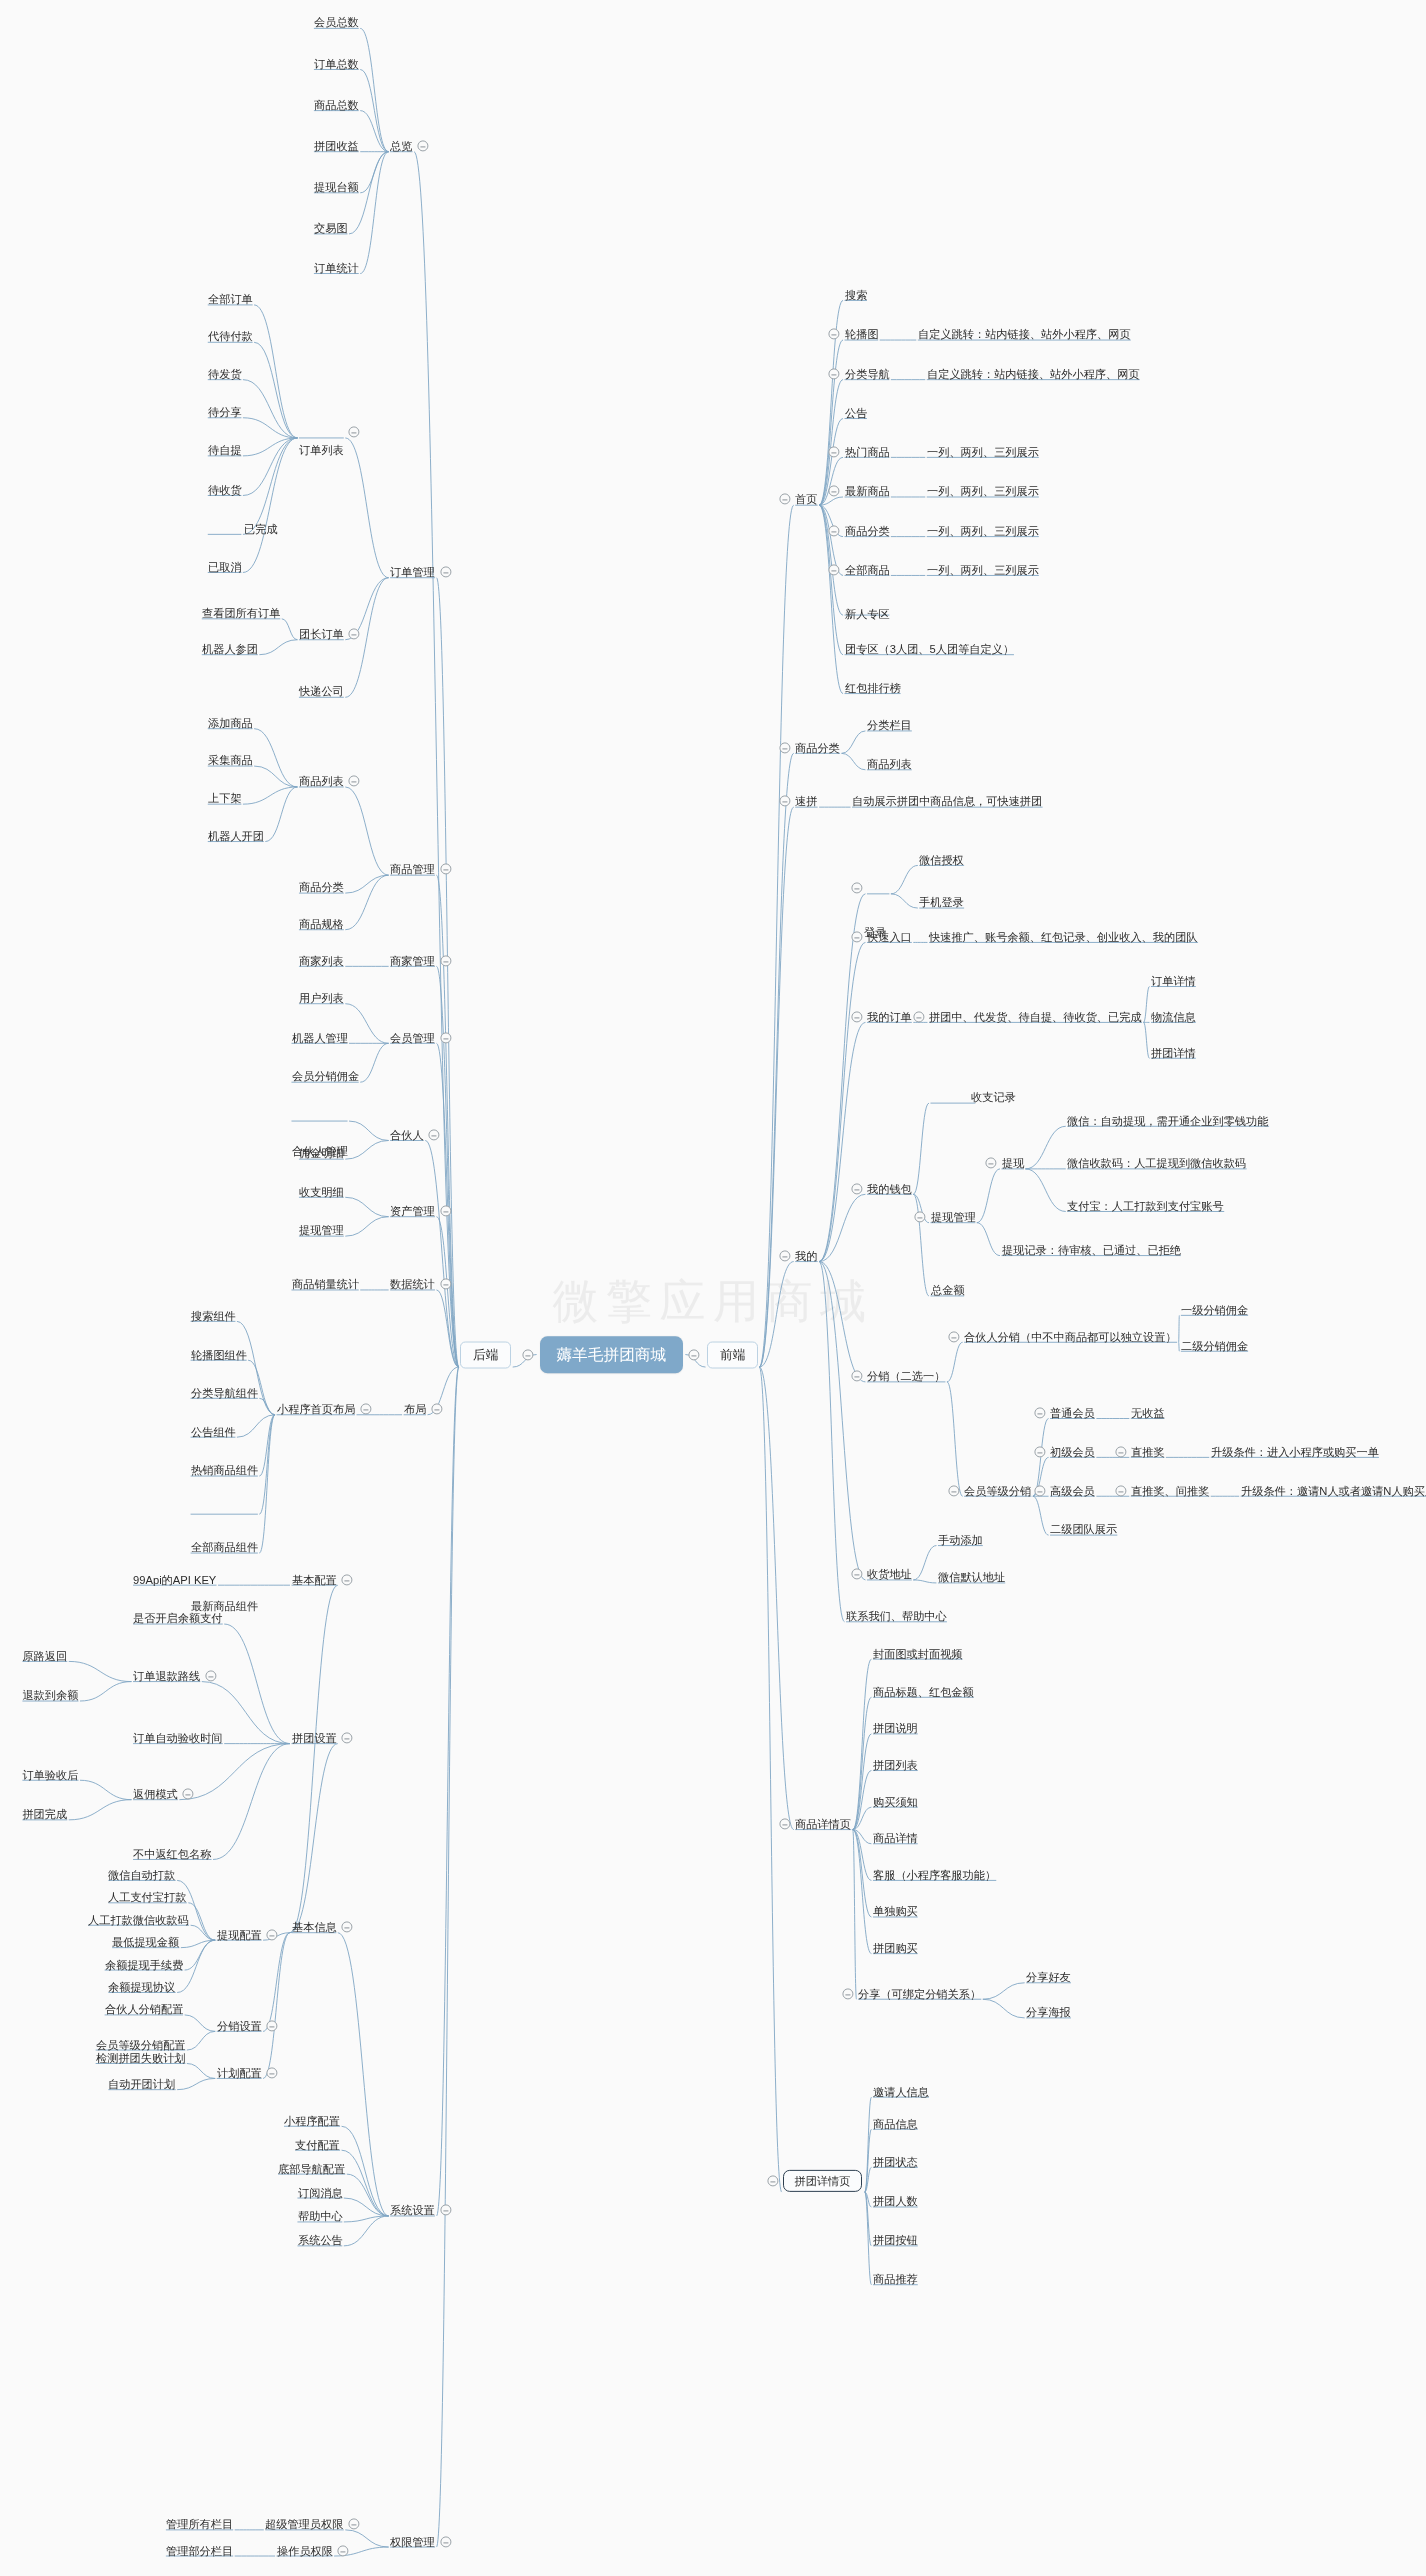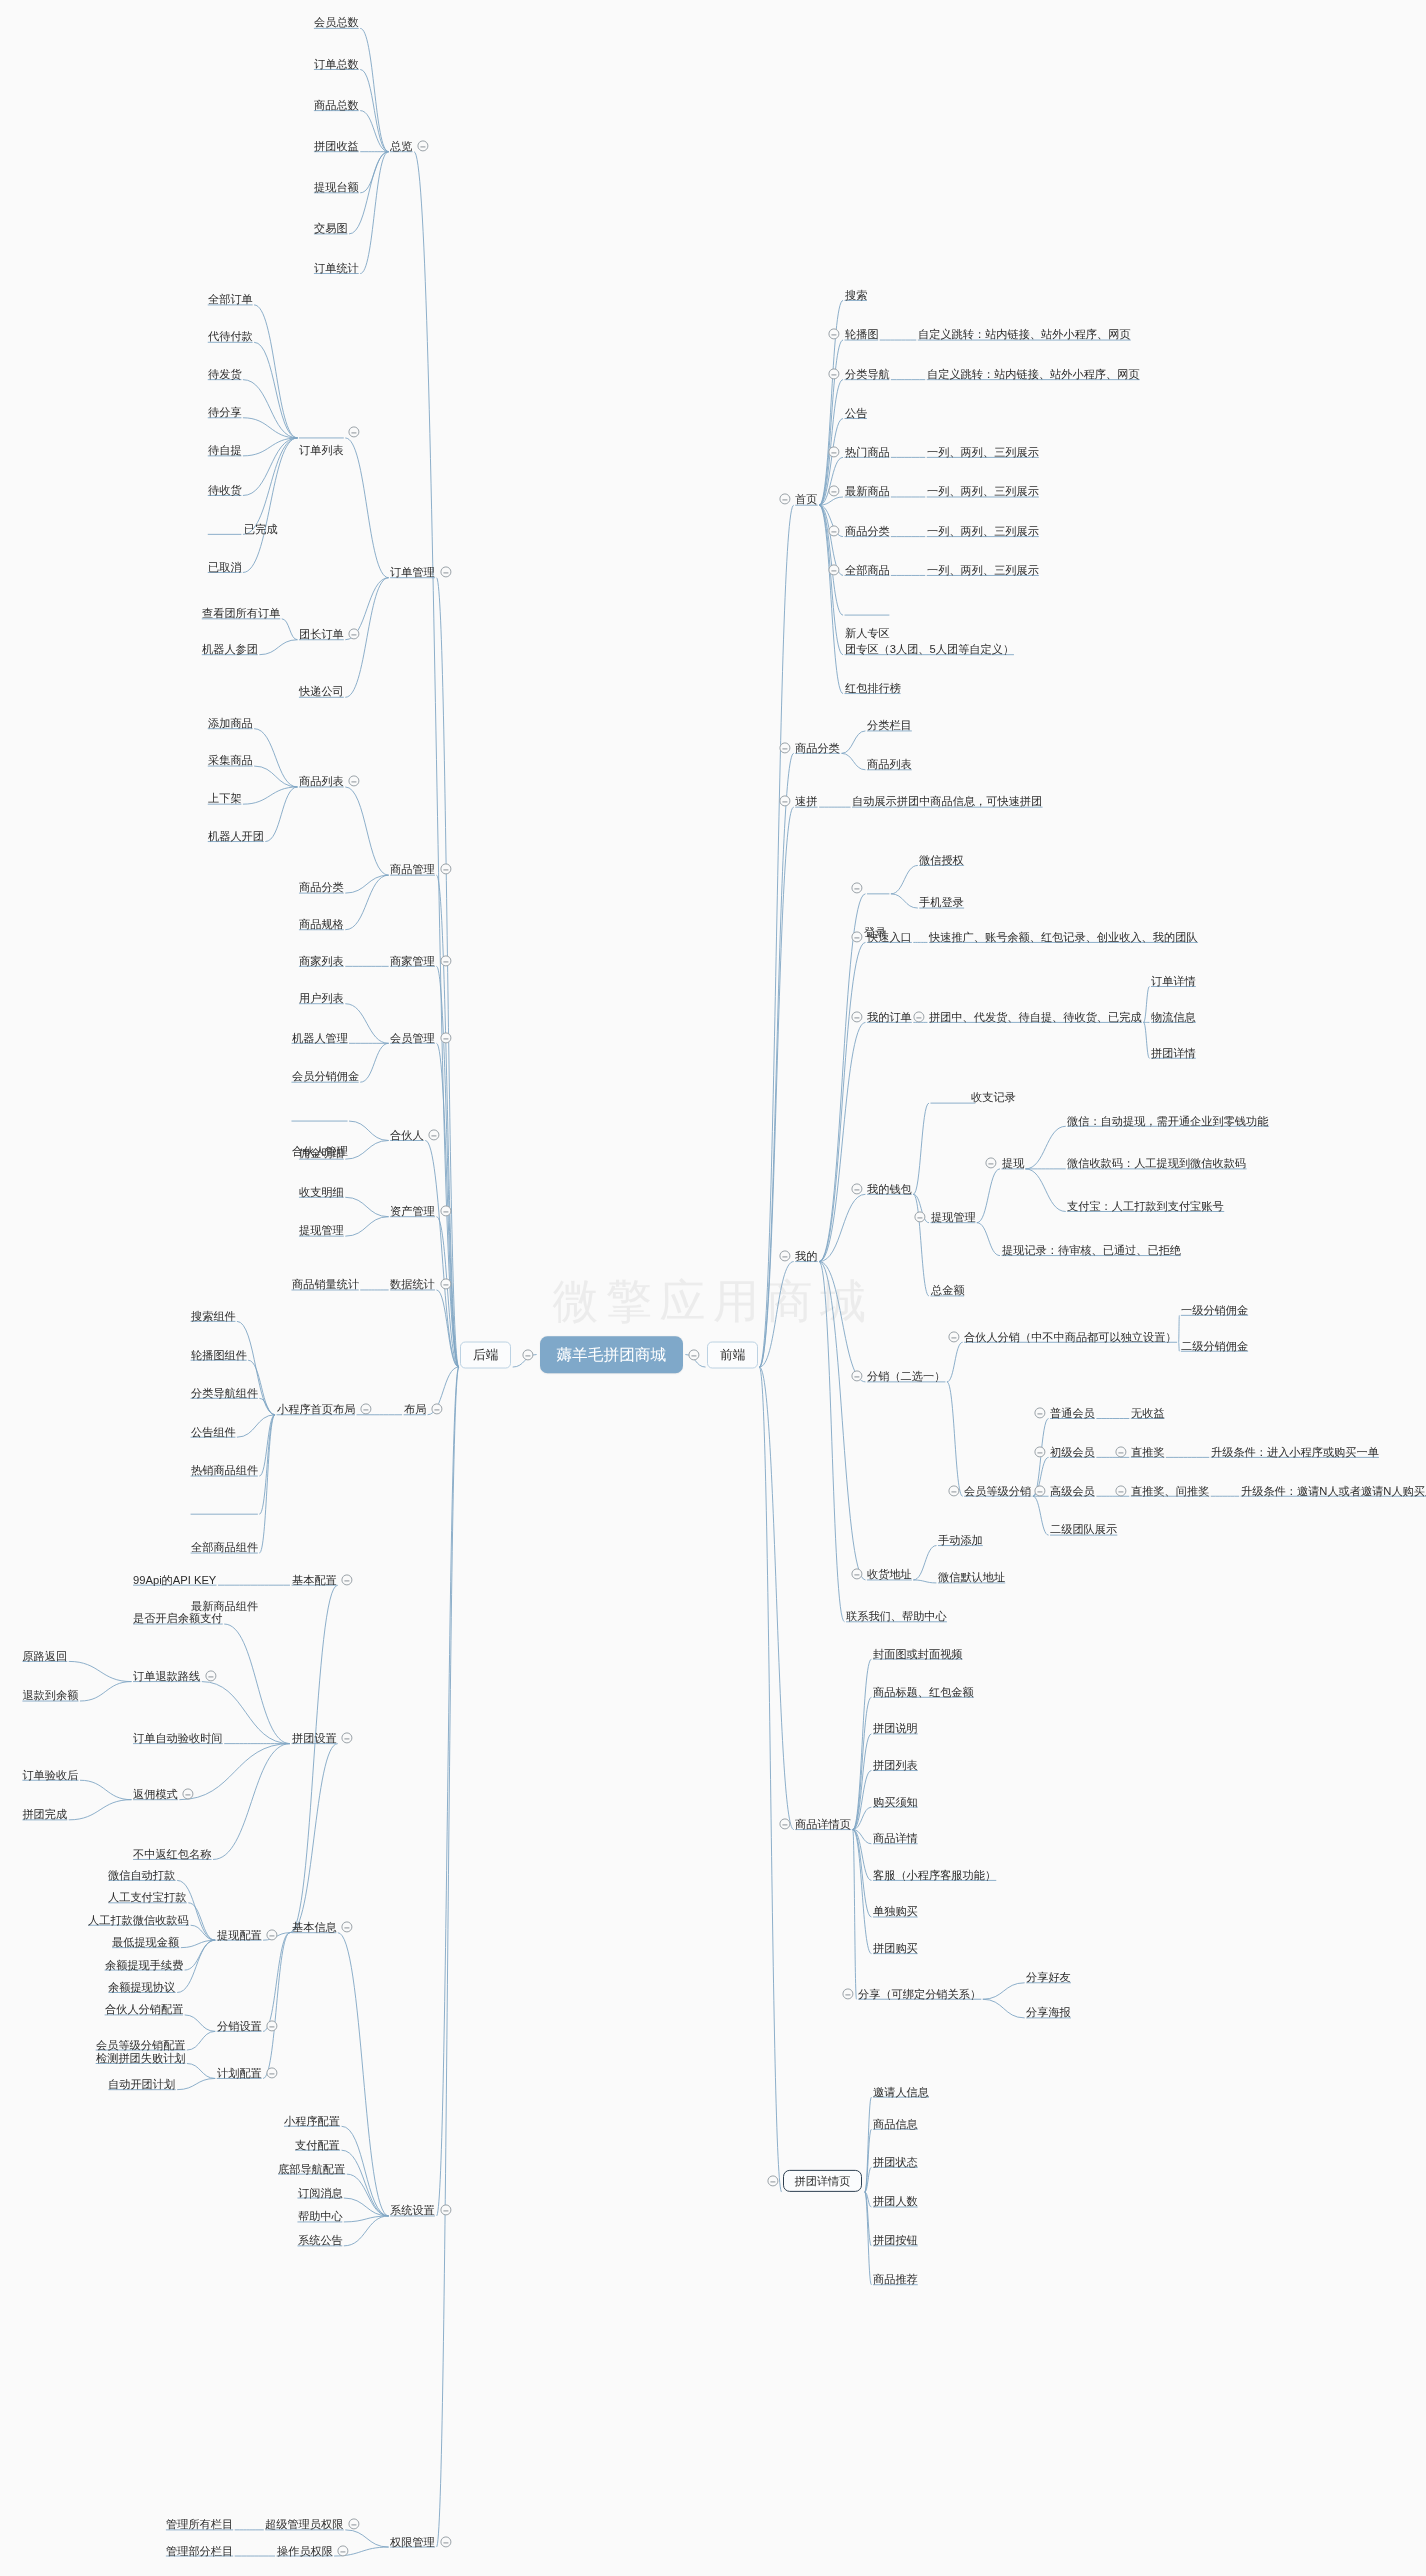--- a/index.html
+++ b/index.html
@@ -568,21 +568,21 @@
   <div class="node" style="left:927px;top:374px;"><span class="txt">自定义跳转：站内链接、站外小程序、网页</span></div>
   <div class="node" style="left:845px;top:413px;"><span class="txt">公告</span></div>
   <div class="node" style="left:845px;top:452px;"><span class="txt">热门商品</span></div>
   <div class="node" style="left:927px;top:452px;"><span class="txt">一列、两列、三列展示</span></div>
   <div class="node" style="left:845px;top:491px;"><span class="txt">最新商品</span></div>
   <div class="node" style="left:927px;top:491px;"><span class="txt">一列、两列、三列展示</span></div>
   <div class="node" style="left:845px;top:531px;"><span class="txt">商品分类</span></div>
   <div class="node" style="left:927px;top:531px;"><span class="txt">一列、两列、三列展示</span></div>
   <div class="node" style="left:845px;top:570px;"><span class="txt">全部商品</span></div>
   <div class="node" style="left:927px;top:570px;"><span class="txt">一列、两列、三列展示</span></div>
-  <div class="node" style="left:845px;top:633px;"><span class="txt">新人专区</span></div>
+  <div class="node" style="left:845px;top:614px;"><span class="txt">新人专区</span></div>
   <div class="node" style="left:845px;top:649px;"><span class="txt">团专区（3人团、5人团等自定义）</span></div>
   <div class="node" style="left:845px;top:688px;"><span class="txt">红包排行榜</span></div>
 
   <div class="node" style="left:795px;top:748px;"><span class="txt">商品分类</span></div>
   <div class="node" style="left:867px;top:725px;"><span class="txt">分类栏目</span></div>
   <div class="node" style="left:867px;top:764px;"><span class="txt">商品列表</span></div>
 
   <div class="node" style="left:795px;top:801px;"><span class="txt">速拼</span></div>
   <div class="node" style="left:852px;top:801px;"><span class="txt">自动展示拼团中商品信息，可快速拼团</span></div>
 

